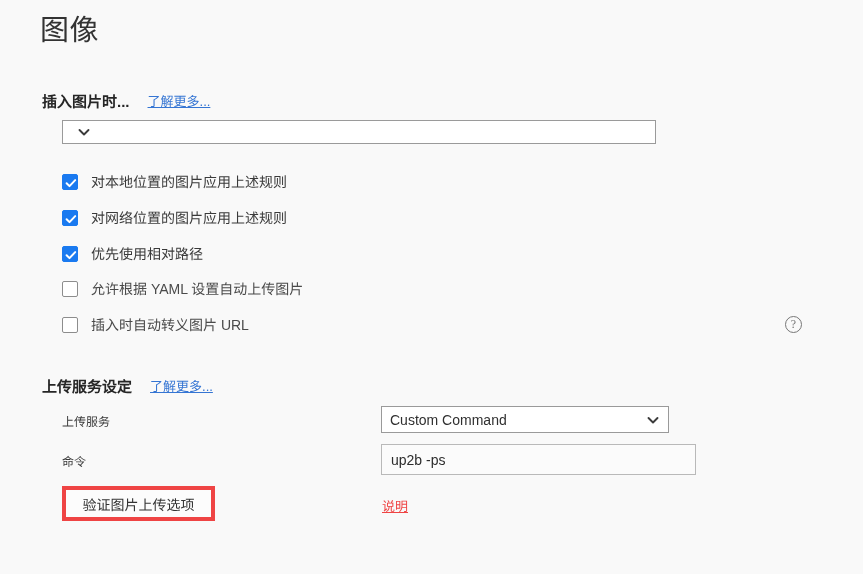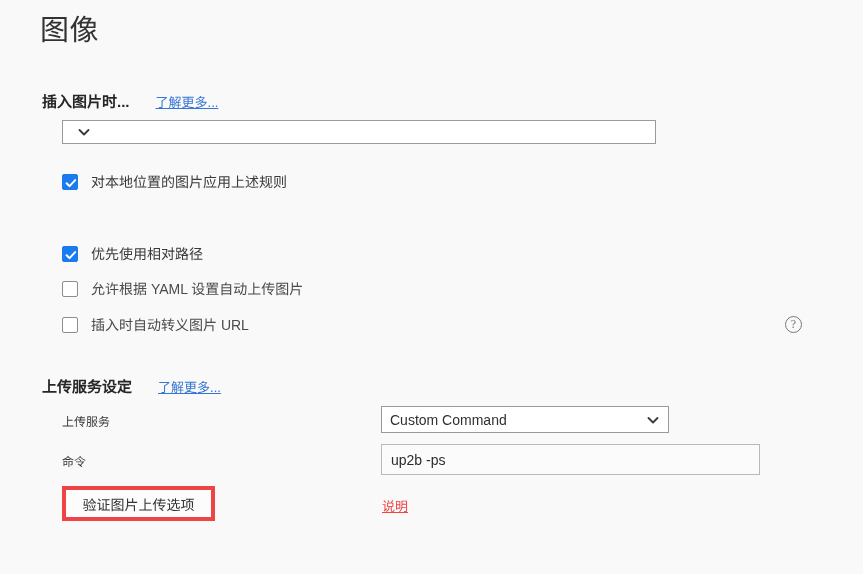--- a/index.html
+++ b/index.html
@@ -35,22 +35,22 @@
     font-weight: 400;
     letter-spacing: 0.5px;
     color: #333333;
     line-height: 1.3;
   }
 
   
   .section-head {
     position: absolute;
     display: flex;
-    align-items: flex-end;
-    gap: 26px;
+    align-items: center;
+    gap: 18px;
     white-space: nowrap;
   }
   .section-head .sh-title {
     font-size: 15px;
     font-weight: 700;
     color: #262626;
   }
   .learn-more {
     font-size: 13px;
     color: #3575d3;
@@ -109,21 +109,21 @@
     border: 1px solid #b9b9b9;
     font-size: 14px;
     color: #2c2c2c;
     padding: 0 9px;
     font-family: "Liberation Sans", "DejaVu Sans", sans-serif;
     outline: none;
   }
   #command-input {
     left: 381px;
     top: 444px;
-    width: 379px;
+    width: 315px;
     height: 31px;
   }
 
   
   .cb-row {
     position: absolute;
     left: 62px;
     display: flex;
     align-items: center;
     gap: 13px;
@@ -238,20 +238,28 @@
 
   <div class="cb-row" style="top:174px">
     <span class="cb on">
       <svg width="14" height="14" viewBox="0 0 14 14" aria-hidden="true">
         <path d="M2.6 7.2 L5.5 10.1 L11.2 4.1" fill="none" stroke="#ffffff" stroke-width="2" stroke-linecap="round" stroke-linejoin="round"></path>
       </svg>
     </span>
     <span class="cb-label">对本地位置的图片应用上述规则</span>
   </div>
 
+  <div class="cb-row" style="top:210px">
+    <span class="cb on">
+      <svg width="14" height="14" viewBox="0 0 14 14" aria-hidden="true">
+        <path d="M2.6 7.2 L5.5 10.1 L11.2 4.1" fill="none" stroke="#ffffff" stroke-width="2" stroke-linecap="round" stroke-linejoin="round"></path>
+      </svg>
+    </span>
+    <span class="cb-label">对网络位置的图片应用上述规则</span>
+  </div>
 
   <div class="cb-row" style="top:246px">
     <span class="cb on">
       <svg width="14" height="14" viewBox="0 0 14 14" aria-hidden="true">
         <path d="M2.6 7.2 L5.5 10.1 L11.2 4.1" fill="none" stroke="#ffffff" stroke-width="2" stroke-linecap="round" stroke-linejoin="round"></path>
       </svg>
     </span>
     <span class="cb-label">优先使用相对路径</span>
   </div>
 

